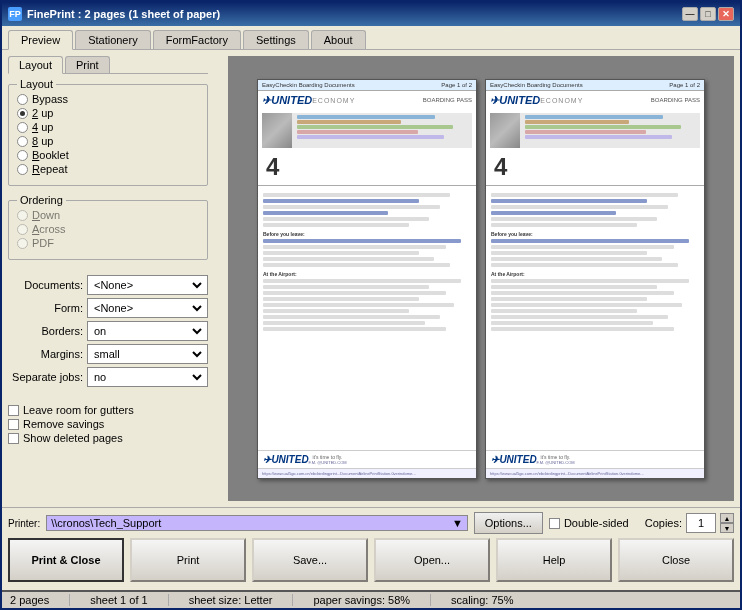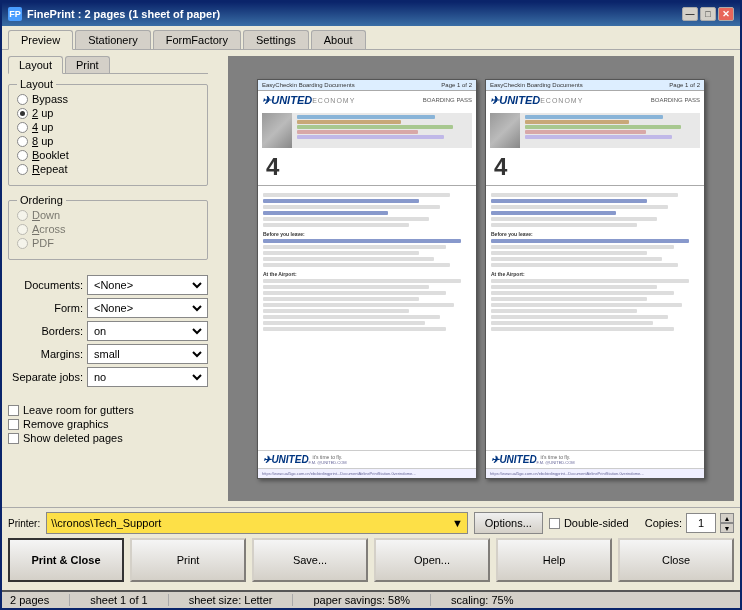--- a/index.html
+++ b/index.html
@@ -70,21 +70,21 @@
     .bp-bottom-logo { display: flex; align-items: center; padding: 3px 5px; border-top: 1px solid #ccc; margin-top: auto; }
     .bp-bottom-united { font-size: 10px; font-weight: bold; color: #003580; font-style: italic; }
     .bp-bottom-text { font-size: 5px; color: #666; margin-left: 4px; }
     .bp-bottom-url { font-size: 4px; color: #669; }
     .bp-url-bar { background: #f0f0ff; padding: 2px 4px; font-size: 4px; color: #669; border-top: 1px solid #ccc; word-break: break-all; }
 
     
     .bottom-area { padding: 4px 6px; background: #ece9d8; border-top: 1px solid #aaa; }
     .printer-row { display: flex; align-items: center; gap: 6px; margin-bottom: 4px; }
     .printer-label { font-size: 10px; }
-    .printer-select { flex: 1; height: 22px; border: 1px solid #888; background: #fde047; font-size: 11px; padding: 1px 4px; display: flex; align-items: center; justify-content: space-between; }
+    .printer-select { flex: 1; height: 16px; border: 1px solid #888; background: #c4b5fd; font-size: 11px; padding: 1px 4px; display: flex; align-items: center; justify-content: space-between; }
     .options-btn { padding: 2px 10px; height: 22px; border: 1px solid #888; background: linear-gradient(to bottom, #f0f0f0, #d4d0c8); cursor: pointer; font-size: 11px; }
     .double-sided-row { display: flex; align-items: center; gap: 4px; font-size: 11px; }
     .copies-row { display: flex; align-items: center; gap: 4px; font-size: 11px; margin-left: 10px; }
     .copies-input { width: 30px; height: 20px; border: 1px solid #888; background: white; font-size: 11px; text-align: center; }
     .copies-spinner { display: flex; flex-direction: column; }
     .spinner-btn { width: 14px; height: 10px; border: 1px solid #888; background: #d4d0c8; display: flex; align-items: center; justify-content: center; font-size: 7px; cursor: pointer; line-height: 1; }
     
     .action-row { display: flex; gap: 6px; margin-bottom: 4px; }
     .action-btn { flex: 1; height: 44px; border: 2px outset #d4d0c8; background: linear-gradient(to bottom, #f5f5f5, #d4d0c8); cursor: pointer; font-size: 11px; }
     .action-btn.primary { font-weight: bold; border: 2px solid #333; }
@@ -217,21 +217,21 @@
         </div>
       </div>
 
       <div style="margin-top:6px;">
         <div class="check-row">
           <div class="checkbox-input"></div>
           <span>Leave room for gutters</span>
         </div>
         <div class="check-row">
           <div class="checkbox-input"></div>
-          <span>Remove graphics</span>
+          <span>Remove savings</span>
         </div>
         <div class="check-row">
           <div class="checkbox-input"></div>
           <span>Show deleted pages</span>
         </div>
       </div>
     </div>
 
     <div class="preview-area">
       <div class="preview-pages">

